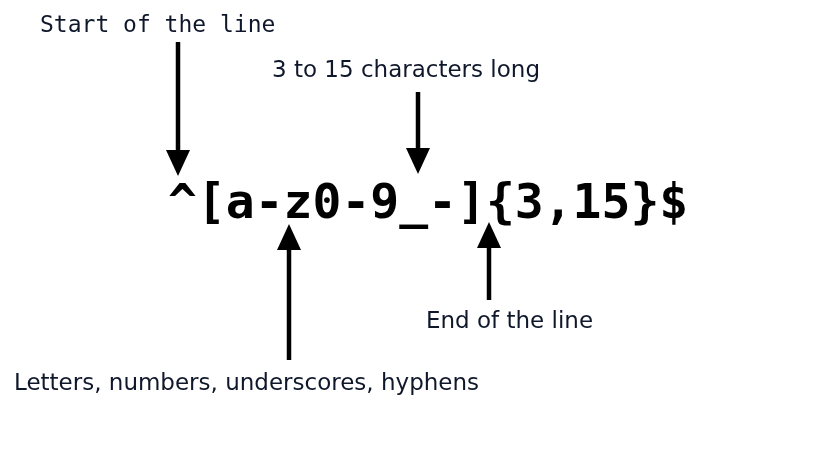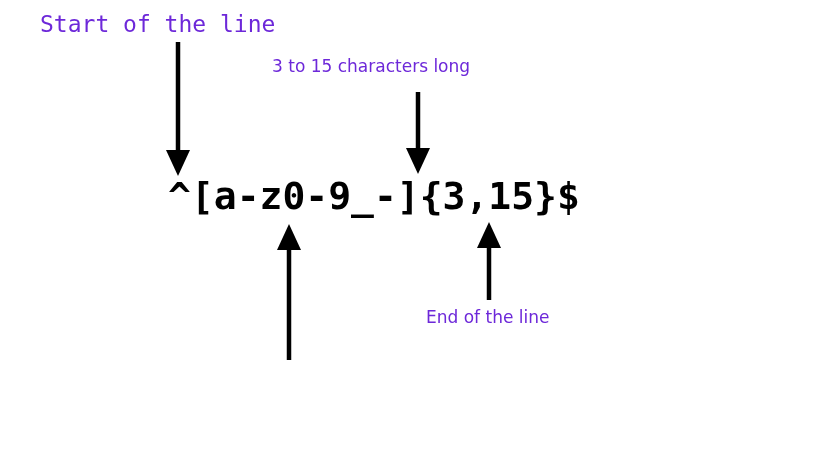--- a/index.html
+++ b/index.html
@@ -13,42 +13,42 @@
     width: 819px;
     height: 460px;
     background: #ffffff;
     overflow: hidden;
     font-family: "DejaVu Sans", sans-serif;
     color: #000000;
   }
   .label {
     position: absolute;
     white-space: nowrap;
-    color: #6d28d9;
+    color: #0f172a;
     line-height: 1;
   }
   
   .label-mono {
     font-family: "DejaVu Sans Mono", "Liberation Mono", monospace;
     font-size: 23px;
     font-weight: 400;
     letter-spacing: 0px;
   }
   
   .label-sans {
     font-family: "DejaVu Sans", "Liberation Sans", sans-serif;
-    font-size: 17px;
+    font-size: 23px;
     font-weight: 400;
   }
   
   .regex {
     position: absolute;
     font-family: "DejaVu Sans Mono", "Liberation Mono", monospace;
     font-weight: 700;
-    font-size: 38px;
+    font-size: 48px;
     line-height: 1;
     white-space: pre;
     color: #000000;
     letter-spacing: 0px;
   }
   
   .arrow {
     position: absolute;
   }
   .arrow svg {
@@ -90,16 +90,17 @@
 
   <div class="arrow" style="left:471px; top:220px;">
     <svg width="40" height="84" viewBox="0 0 40 84" xmlns="http://www.w3.org/2000/svg">
       <line x1="18" y1="80" x2="18" y2="20" stroke="#000000" stroke-width="4.5" stroke-linecap="butt"></line>
       <polygon points="18,2 6,28 30,28" fill="#000000"></polygon>
     </svg>
   </div>
 
   <div class="label label-sans" style="left:413px; top:309px;margin-left:13px;">End of the line</div>
 
+  <div class="label label-sans" style="left:14px; top:371px;">Letters, numbers, underscores, hyphens</div>
 
   <div class="label label-sans" style="left:-6px; top:371px;">:</div>
 
 </div>
 
 </body></html>

